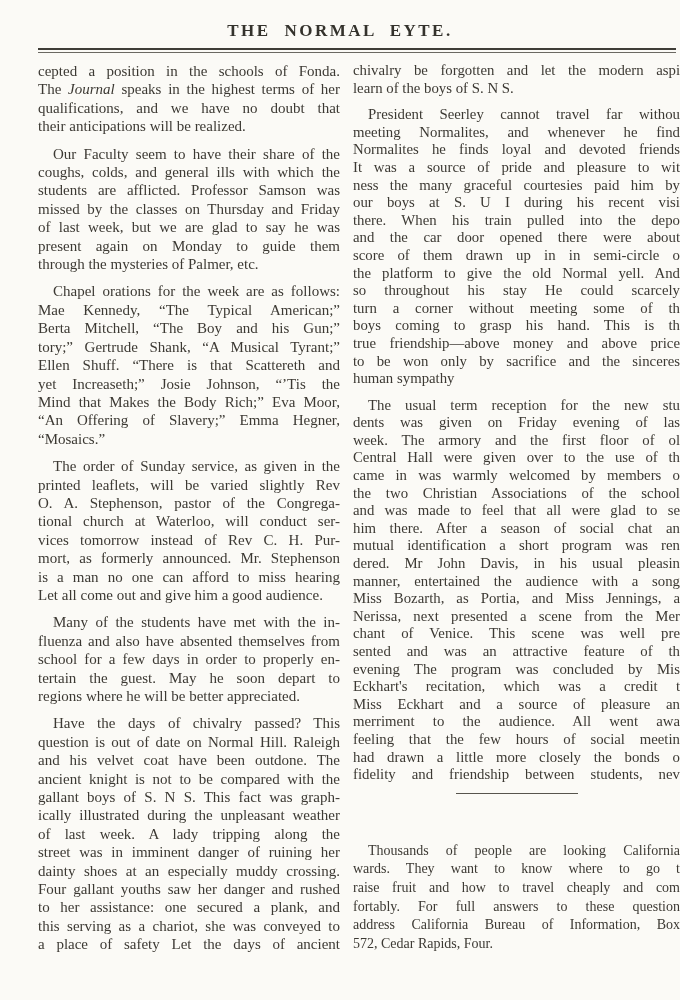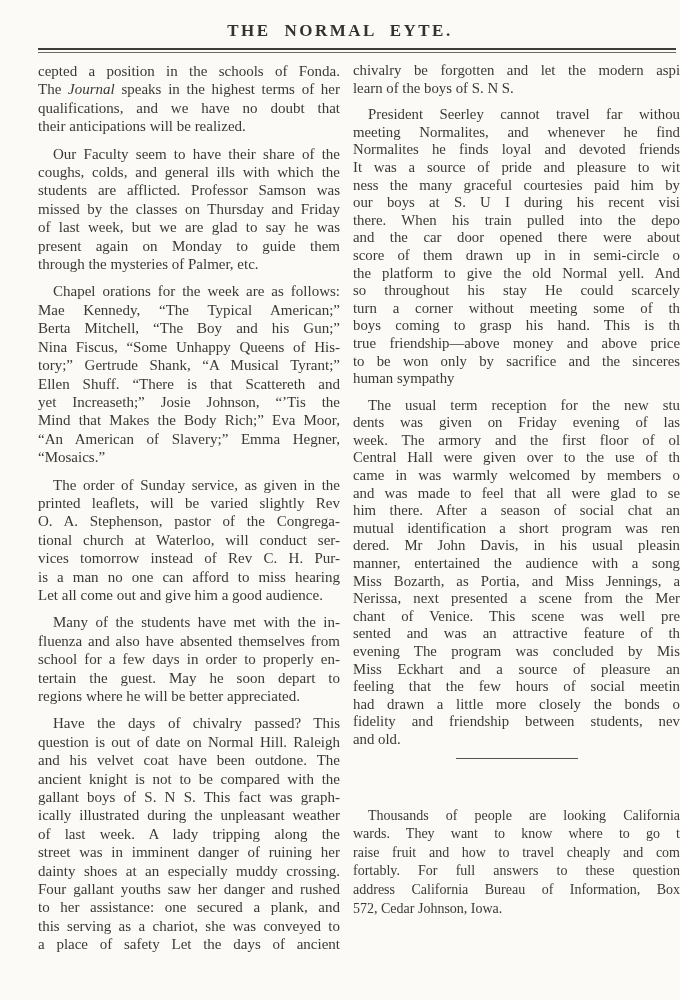--- a/index.html
+++ b/index.html
@@ -88,34 +88,34 @@
           <div class="line">students are afflicted.  Professor Samson was</div>
           <div class="line">missed by the classes on Thursday and Friday</div>
           <div class="line">of last week, but we are glad to say he was</div>
           <div class="line">present again on Monday to guide them</div>
           <div class="line end">through the mysteries of Palmer, etc.</div>
         </div>
         <div class="para">
           <div class="line first">Chapel orations for the week are as follows:</div>
           <div class="line">Mae Kennedy, “The Typical American;”</div>
           <div class="line">Berta Mitchell, “The Boy and his Gun;”</div>
-          <div class="line">Nina Fiscus, “Some Unhappy Queens of His-</div>
           <div class="line">tory;” Gertrude Shank, “A Musical Tyrant;”</div>
           <div class="line">Ellen Shuff. “There is that Scattereth and</div>
           <div class="line">yet Increaseth;” Josie Johnson, “’Tis the</div>
           <div class="line">Mind that Makes the Body Rich;” Eva Moor,</div>
-          <div class="line">“An American of Slavery;” Emma Hegner,</div>
+          <div class="line">“An Offering of Slavery;” Emma Hegner,</div>
           <div class="line end">“Mosaics.”</div>
         </div>
         <div class="para">
           <div class="line first">The order of Sunday service, as given in the</div>
           <div class="line">printed leaflets, will be varied slightly    Rev</div>
           <div class="line">O. A. Stephenson, pastor of the Congrega-</div>
           <div class="line">tional church at Waterloo, will conduct ser-</div>
           <div class="line">vices tomorrow instead of Rev C. H. Pur-</div>
+          <div class="line">mort, as formerly announced.  Mr. Stephenson</div>
           <div class="line">is a man no one can afford to miss hearing</div>
           <div class="line end">Let all come out and give him a good audience.</div>
         </div>
         <div class="para">
           <div class="line first">Many of the students have met with the in-</div>
           <div class="line">fluenza and also have absented themselves from</div>
           <div class="line">school for a few days in order to properly en-</div>
           <div class="line">tertain the guest.  May he soon depart to</div>
           <div class="line end">regions where he will be better appreciated.</div>
         </div>
@@ -158,43 +158,45 @@
             <div class="line">true friendship—above money and above price</div>
             <div class="line">to be won only by sacrifice and the sinceres</div>
             <div class="line end">human sympathy</div>
           </div>
           <div class="para">
             <div class="line first">The usual term reception for the new stu</div>
             <div class="line">dents was given on Friday evening of las</div>
             <div class="line">week.  The armory and the first floor of ol</div>
             <div class="line">Central Hall were given over to the use of th</div>
             <div class="line">came in was warmly welcomed by members o</div>
+            <div class="line">the two Christian Associations of the school</div>
             <div class="line">and was made to feel that all were glad to se</div>
             <div class="line">him there.   After a season of social chat an</div>
             <div class="line">mutual identification a short program was ren</div>
             <div class="line">dered.   Mr John Davis, in his usual pleasin</div>
             <div class="line">manner, entertained the audience with a song</div>
             <div class="line">Miss Bozarth, as Portia, and Miss Jennings, a</div>
             <div class="line">Nerissa, next presented a scene from the Mer</div>
             <div class="line">chant of Venice.  This scene was well pre</div>
             <div class="line">sented and was an attractive feature of th</div>
             <div class="line">evening   The program was concluded by Mis</div>
+            <div class="line">Eckhart's recitation, which was a credit t</div>
             <div class="line">Miss Eckhart and a source of pleasure an</div>
+            <div class="line">merriment to the audience.   All went awa</div>
             <div class="line">feeling that the few hours of social meetin</div>
             <div class="line">had drawn a little more closely the bonds o</div>
             <div class="line">fidelity and friendship between students, nev</div>
-            <div class="line end">and old.</div>
           </div>
         </div>
       <div class="section-divider"></div>
       <div id="right-col-notice" class="notice">
           <div class="para">
             <div class="line first">Thousands of people are looking California</div>
             <div class="line">wards.  They want to know where to go t</div>
             <div class="line">raise fruit and how to travel cheaply and com</div>
             <div class="line">fortably.  For full answers to these question</div>
             <div class="line">address California Bureau of Information, Box</div>
-            <div class="line end">572, Cedar Johnson, Iowa.</div>
+            <div class="line end">572, Cedar Rapids, Four.</div>
           </div>
         </div>
     </div>
   </div>
 </div>
 
 </body></html>

